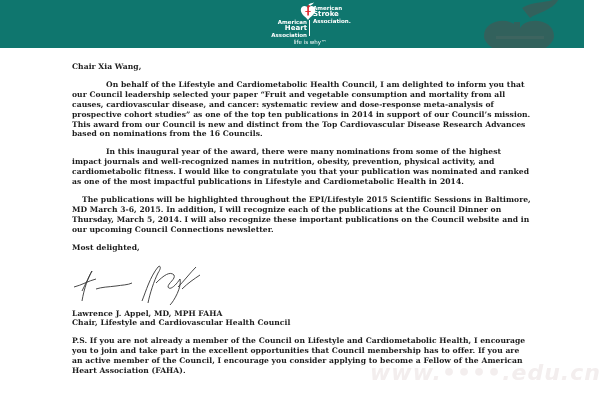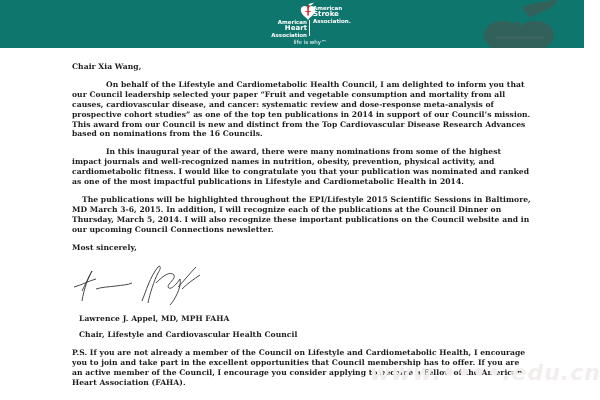--- a/index.html
+++ b/index.html
@@ -116,21 +116,21 @@
       position: relative;
       height: 46px;
       margin: 0 0 2px 0;
     }
     .signature svg {
       position: absolute;
       left: 0;
       top: 0;
     }
     .sig-block p {
-      margin: 7px;
+      margin: 0;
     }
     .ps {
       margin-top: 8px !important;
     }
     .page-watermark {
       position: absolute;
       left: 370px;
       top: 360px;
       font-family: "DejaVu Sans", "Liberation Sans", sans-serif;
       font-size: 22px;
@@ -182,21 +182,21 @@
     <div class="logo-tagline">life is why™</div>
   </div>
 </div>
 <div class="right-edge"></div>
 
 <div class="letter">
   <p class="salutation">Chair Xia Wang,</p>
   <p class="indent-large">On behalf of the Lifestyle and Cardiometabolic Health Council, I am delighted to inform you that our Council leadership selected your paper “Fruit and vegetable consumption and mortality from all causes, cardiovascular disease, and cancer: systematic review and dose-response meta-analysis of prospective cohort studies” as one of the top ten publications in 2014 in support of our Council’s mission.  This award from our Council is new and distinct from the Top Cardiovascular Disease Research Advances based on nominations from the 16 Councils.</p>
   <p class="indent-large">In this inaugural year of the award, there were many nominations from some of the highest impact journals and well-recognized names in nutrition, obesity, prevention, physical activity, and cardiometabolic fitness. I would like to congratulate you that your publication was nominated and ranked as one of the most impactful publications in Lifestyle and Cardiometabolic Health in 2014.</p>
   <p class="indent-small">The publications will be highlighted throughout the EPI/Lifestyle 2015 Scientific Sessions in Baltimore, MD March 3-6, 2015.  In addition, I will recognize each of the publications at the Council Dinner on Thursday, March 5, 2014. I will also recognize these important publications on the Council website and in our upcoming Council Connections newsletter.</p>
-  <p>Most sincerely,</p>
+  <p>Most delighted,</p>
 
   <div class="signature">
     <svg width="150" height="46" viewBox="0 0 150 46">
       <path d="M2 26 C10 24, 16 20, 24 18 M10 30 C14 22, 18 14, 20 10 C16 16, 12 28, 10 40" stroke="#333" stroke-width="0.9" fill="none"></path>
       <path d="M24 28 C30 26, 36 26, 44 25 C50 24, 56 24, 60 22" stroke="#333" stroke-width="0.9" fill="none"></path>
       <path d="M70 40 C74 30, 78 16, 86 6 C88 4, 90 6, 86 12 C82 20, 78 32, 76 42" stroke="#333" stroke-width="0.9" fill="none"></path>
       <path d="M84 22 C92 14, 98 10, 102 14 C104 18, 96 22, 96 26 C98 30, 104 24, 108 18 C110 26, 102 40, 98 44" stroke="#333" stroke-width="0.9" fill="none"></path>
       <path d="M106 26 C112 20, 118 12, 124 6 M110 28 C116 22, 122 18, 128 14" stroke="#333" stroke-width="0.9" fill="none"></path>
     </svg>
   </div>

